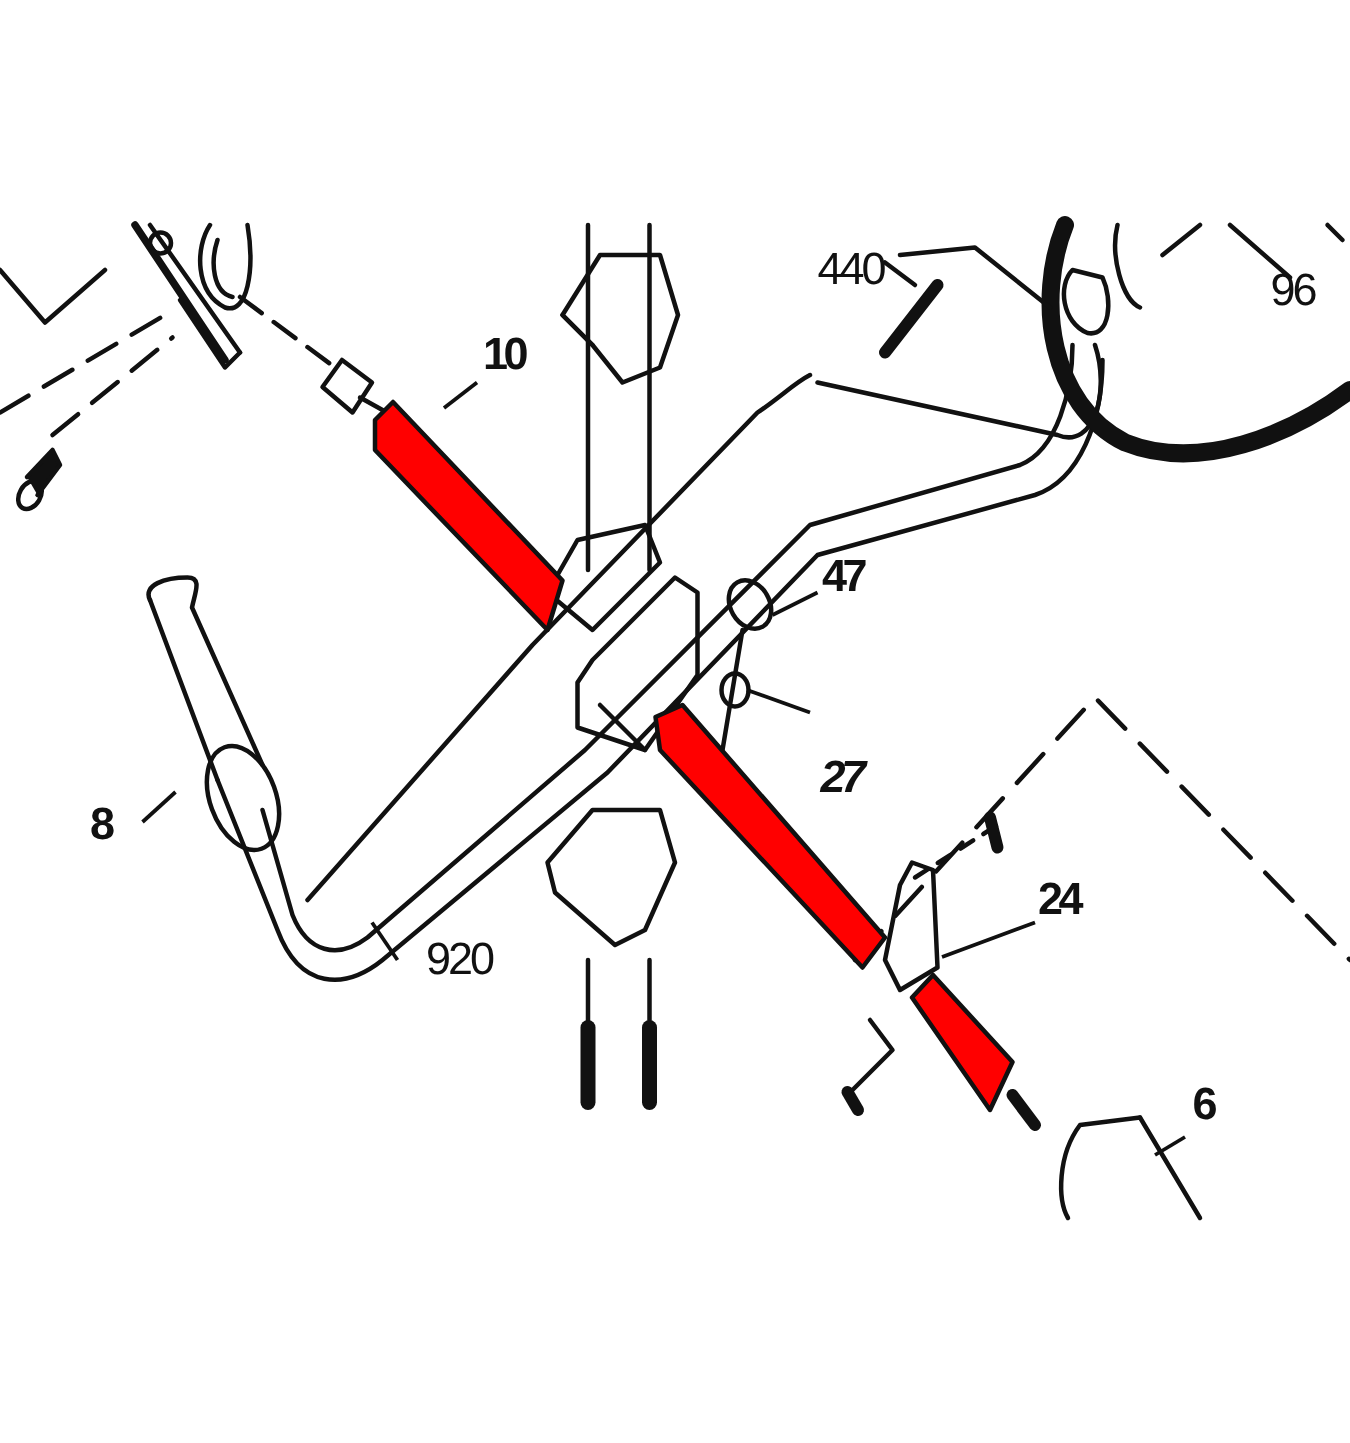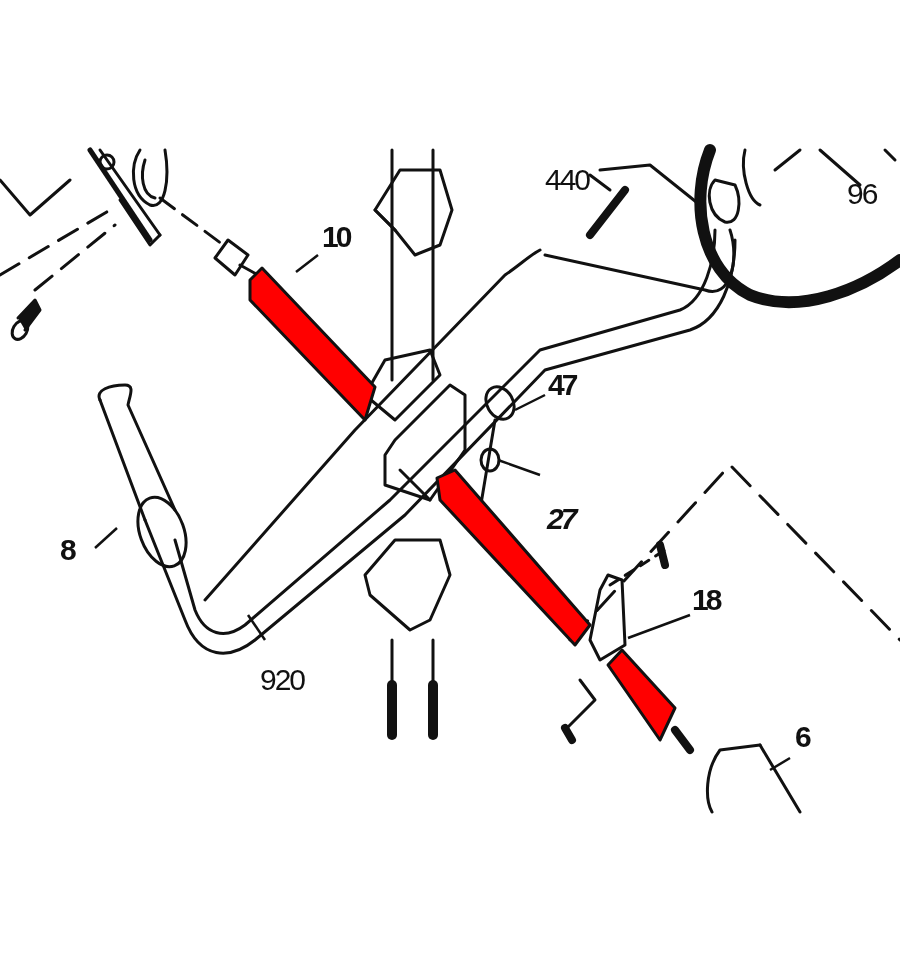--- a/index.html
+++ b/index.html
@@ -126,16 +126,16 @@
       <line x1="770" y1="770" x2="790" y2="758"></line>
     </g>
   </svg>
 
   <span class="lbl big" style="left:322px;top:222px;">10</span>
   <span class="lbl small" style="left:545px;top:165px;">440</span>
   <span class="lbl small" style="left:847px;top:179px;">96</span>
   <span class="lbl big" style="left:548px;top:370px;">47</span>
   <span class="lbl big italic" style="left:547px;top:458px;margin-top:46px;">27</span>
   <span class="lbl big" style="left:60px;top:535px;">8</span>
-  <span class="lbl small" style="left:260px;top:625px;margin-top:40px;">920</span>
-  <span class="lbl big" style="left:692px;top:585px;">18</span>
+  <span class="lbl small" style="left:284px;top:625px;">920</span>
+  <span class="lbl big" style="left:692px;top:585px;">24</span>
   <span class="lbl big" style="left:795px;top:722px;">6</span>
 </div>
 
 </body></html>

